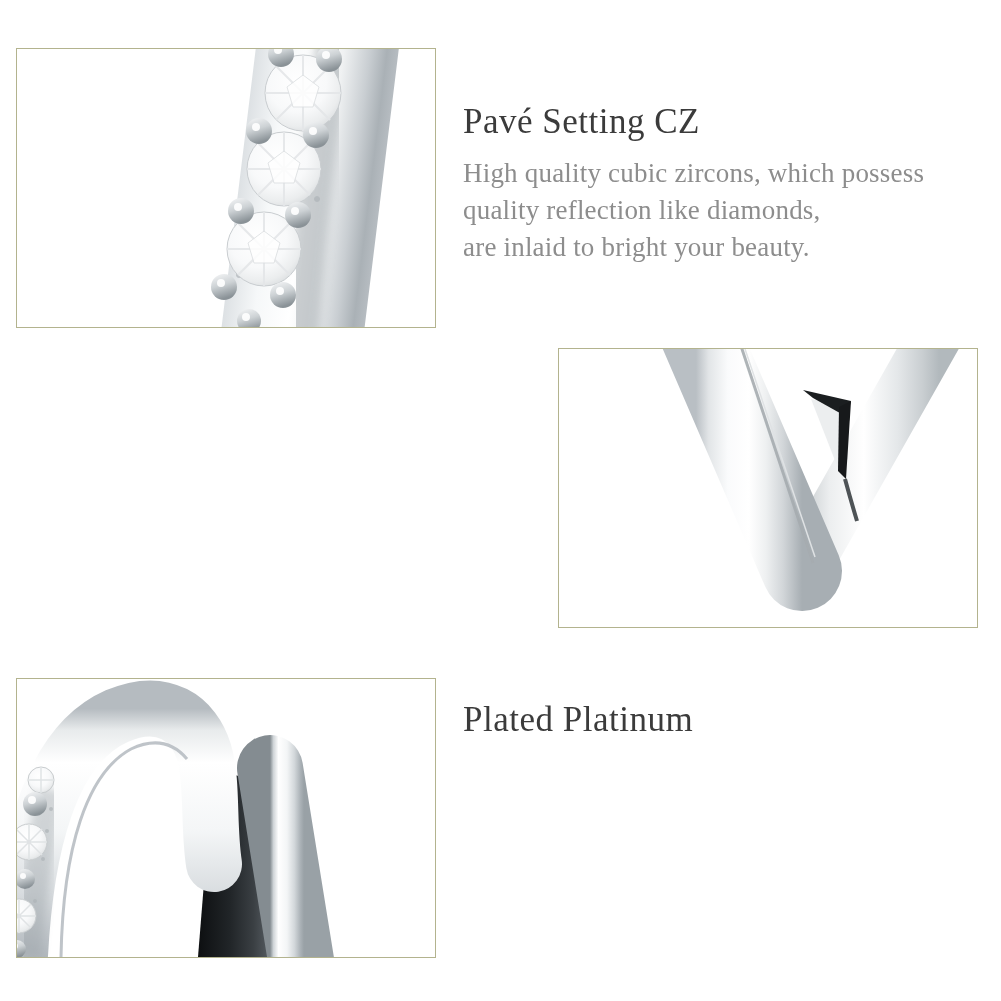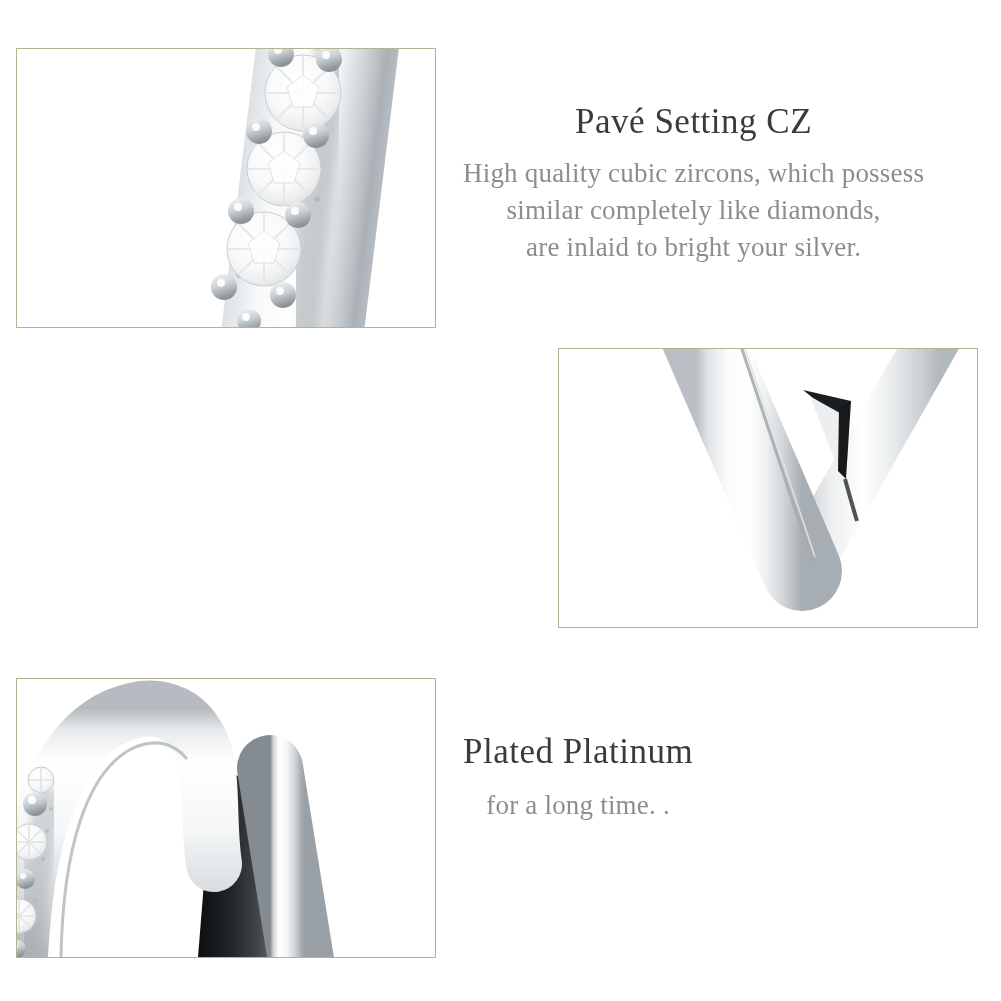--- a/index.html
+++ b/index.html
@@ -19,23 +19,23 @@
     border: 1px solid var(--frame_border, #b3b38e);
     background: #ffffff;
     overflow: hidden;
   }
   #frame1 { left: 16px;  top: 48px;  }
   #frame2 { left: 558px; top: 348px; }
   #frame3 { left: 16px;  top: 678px; }
   .frame svg { display: block; width: 100%; height: 100%; }
 
   .tblock { position: absolute; }
-  #text1 { left: 463px; top: 104px; text-align: center; }
+  #text1 { left: 463px; top: 104px; }
   #text2 { left: 29px;  top: 404px; }
-  #text3 { left: 463px; top: 734px; text-align: center; }
+  #text3 { left: 463px; top: 702px; }
 
   .heading {
     margin: 0;
     font-weight: 400;
     font-size: 35px;
     line-height: 35px;
     letter-spacing: 0.5px;
     color: var(--heading_color, #3b3b3b);
     white-space: nowrap;
   }
@@ -147,22 +147,22 @@
             <circle cx="-3" cy="-4" r="4" fill="#ffffff" opacity="0.9"></circle>
           </g>
       </g>
     </svg>
   </div>
 
   <div class="tblock" id="text1">
     <h2 class="heading">Pavé Setting CZ</h2>
     <div class="bodytext">
       <div class="bodyline">High quality cubic zircons, which possess</div>
-      <div class="bodyline">similar completely like diamonds,</div>
-      <div class="bodyline">are inlaid to bright your silver.</div>
+      <div class="bodyline">quality reflection like diamonds,</div>
+      <div class="bodyline">are inlaid to bright your beauty.</div>
     </div>
   </div>
 
 
   <div class="frame" id="frame2">
     <svg viewBox="0 0 418 278" preserveAspectRatio="none" aria-hidden="true">
       <defs>
         <linearGradient id="p2a" x1="0" y1="0" x2="1" y2="0">
           <stop offset="0" stop-color="#b9bfc4"></stop>
             <stop offset="0.12" stop-color="#e2e5e7"></stop>
@@ -271,17 +271,16 @@
           <circle cx="18" cy="222" r="2"></circle>
             <circle cx="30" cy="152" r="2"></circle>
         </g>
       </g>
     </svg>
   </div>
 
   <div class="tblock" id="text3">
     <h2 class="heading">Plated Platinum</h2>
     <div class="bodytext">
-      <div class="bodyline">for a long time. .</div>
     </div>
   </div>
 
 </div>
 
 </body></html>

